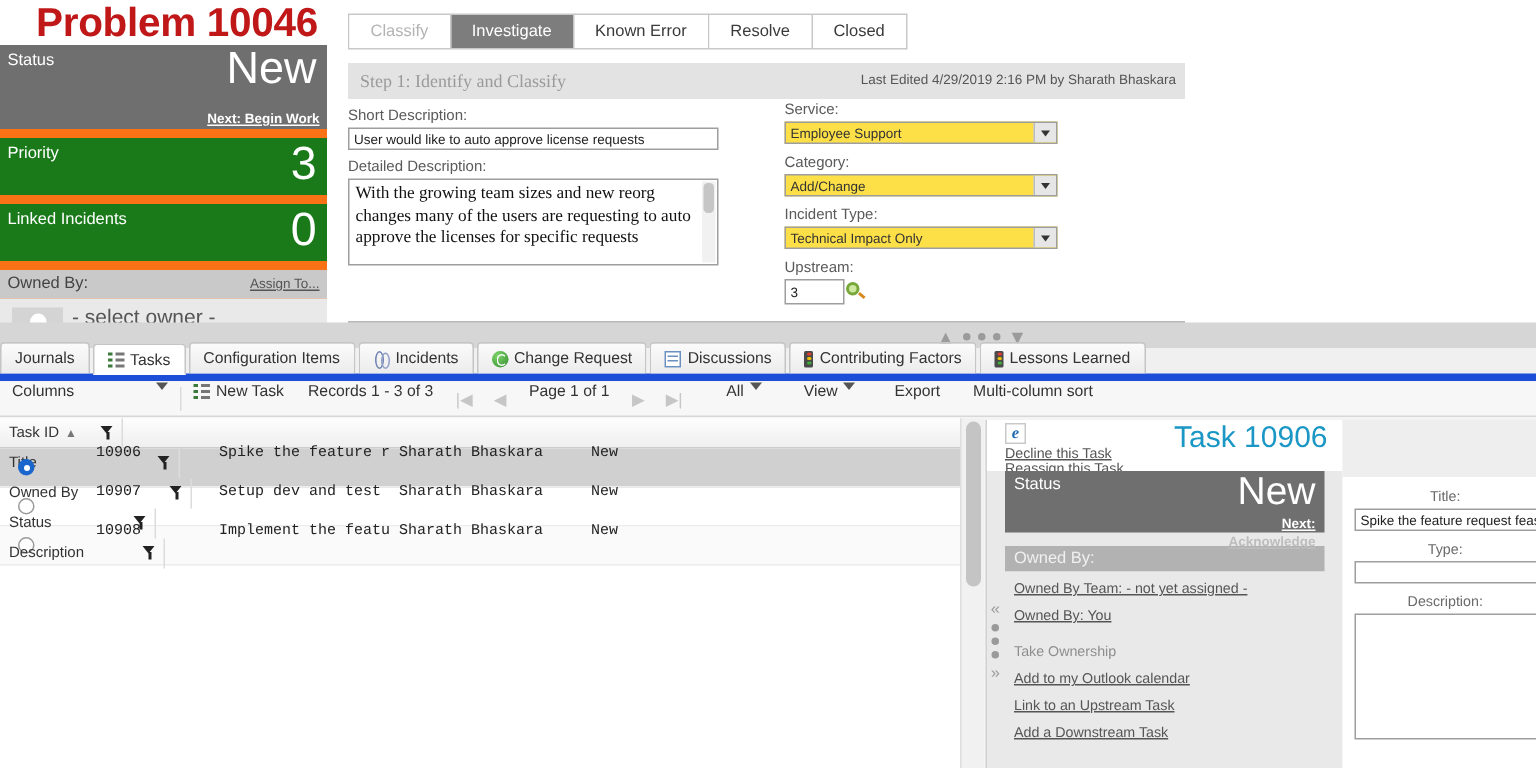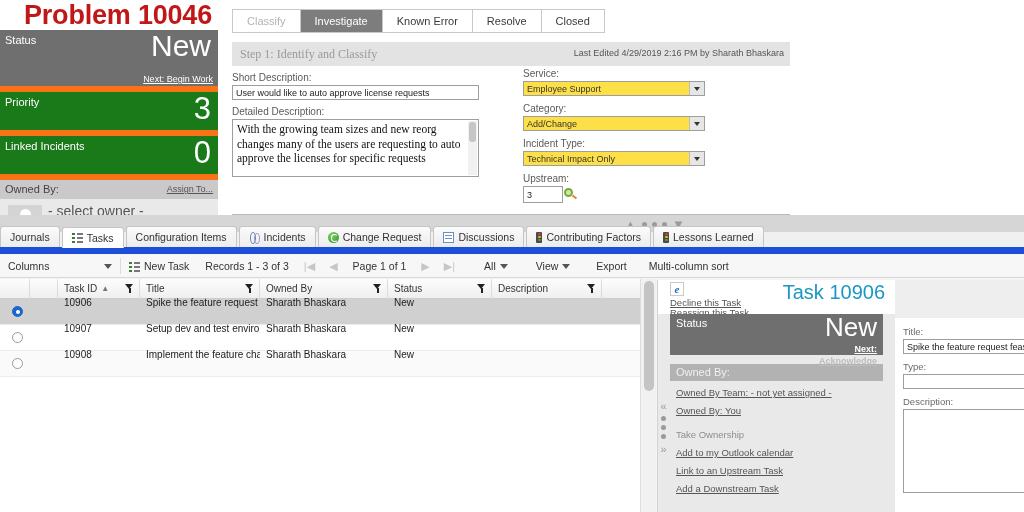--- a/index.html
+++ b/index.html
@@ -42,21 +42,21 @@
     font-size: 30px; font-weight: normal; color: #fff;
     line-height: 44px;
   }
   .block-value-num {
     position: absolute; right: 7px; top: -5px;
     font-size: 31px; color: #fff; line-height: 44px;
   }
   .block-next {
     position: absolute; right: 5px; bottom: 2px;
     font-size: 9px; color: #fff; text-decoration: underline;
-    font-weight: normal;
+    font-weight: bold;
   }
   .owned-bar {
     background: #c9c9c9; height: 19px; position: relative;
   }
   .owned-bar .ob-label { position: absolute; left: 5px; top: 3px; font-size: 11px; color: #444; }
   .owned-bar .ob-link { position: absolute; right: 5px; top: 4px; font-size: 9px; color: #555; text-decoration: underline; }
   .owner-row { position: relative; height: 42px; background: #e9e9e9; padding-top: 4px; }
   .avatar {
     position: absolute; left: 8px; top: 6px;
     width: 34px; height: 30px; background: #d4d4d4;
@@ -185,21 +185,21 @@
   .splitter .chev { font-size: 13px; line-height: 13px; color: #9b9b9b; }
   .splitter .dot { width: 5px; height: 5px; border-radius: 50%; background: #9b9b9b; display:inline-block; }
 
   
   .bottom-area {
     position: absolute; left: 0; top: 232px; width: 1024px; height: 280px;
     background: #f4f4f4;
   }
   .tabstrip {
     position: absolute; left: 0; top: 0; height: 22px; width: 1024px;
-    border-bottom: 7px solid #1d4ed8;
+    border-bottom: 5px solid #1d4ed8;
     display: flex; align-items: flex-end;
     background: #f0f0f0;
   }
   .btab {
     height: 21px; display: flex; align-items: center; gap: 4px;
     padding: 0 9px; font-size: 10.5px; color: #333;
     background: linear-gradient(#fbfbfb, #ececec);
     border: 1px solid #c5c5c5; border-bottom: none;
     border-radius: 3px 3px 0 0; margin-right: 2px;
     white-space: nowrap;
@@ -215,32 +215,32 @@
   .ti-disc { background:#fff; border:1px solid #6b8fc0; }
   .ti-disc::after { content:""; position:absolute; left:1px; top:2px; width:7px; height:1.5px; background:#6b8fc0; box-shadow:0 3px 0 #6b8fc0;}
   .ti-tl { width:6px; height:11px; background:#4a4a4a; border-radius:1px; }
   .ti-tl::before { content:""; position:absolute; left:1.5px; top:1px; width:3px; height:2.5px; background:#e03c31; border-radius:50%; box-shadow:0 3px 0 #f2c200, 0 6px 0 #3fae35;}
 
   .gridtoolbar {
     position: absolute; left: 0; top: 23px; width: 1024px; height: 23px;
     background: #f7f7f7; border-bottom: 1px solid #d8d8d8;
     display: flex; align-items: center; font-size: 10.5px; color: #333;
   }
-  .gt-item { display: flex; align-items: center; gap: 4px; padding: 0 8px; height: 22px; white-space: nowrap; }
+  .gt-item { display: flex; align-items: flex-start; gap: 4px; padding: 0 8px; height: 22px; white-space: nowrap; }
   .gt-sep { width: 1px; height: 16px; background: #dcdcdc; }
   .caret { width:0;height:0;border-left:4px solid transparent;border-right:4px solid transparent;border-top:5px solid #555; display:inline-block; }
   .gt-arrow { color:#c6c6c6; font-size: 11px; padding: 0 7px; }
 
   
   .grid { position: absolute; left: 0; top: 47px; width: 640px; bottom: 0; background:#fff; }
   .grid-head {
     display: flex; height: 20px; 
     background: linear-gradient(#fdfdfd, #efefef);
     border-bottom: 1px solid #cdcdcd;
-    font-size: 10px; color: #333;
+    font-size: 10px; color: #333; flex-direction: column;
   }
   .gh {
     position: relative; height: 20px; line-height: 20px;
     border-right: 1px solid #dcdcdc; padding-left: 6px;
     display:flex; align-items:center;
   }
   .gh .funnel {
     position: absolute; right: 5px; top: 5px; width: 9px; height: 9px;
   }
   .gh .funnel::before {
@@ -250,21 +250,21 @@
   .gh .funnel::after {
     content:""; position:absolute; left:3.5px; top:4px; width:2px;height:5px; background:#222;
   }
   .sortarrow { font-size: 8px; color:#777; margin-left:4px; }
   .grow {
     display: flex; height: 26px; align-items: center; font-size: 10px;
     color: #222; border-bottom: 1px solid #ececec;
   }
   .grow.alt { background:#fafafa; }
   .grow.sel { background:#d0d0d0; }
-  .gc { height: 44px; line-height: 26px; padding-left: 6px; overflow:hidden; white-space:nowrap; }
+  .gc { height: 44px; line-height: 26px; padding-left: 6px; overflow:hidden; white-space:nowrap;font-family:Liberation Mono, monospace; }
   .radio {
     width: 11px; height: 11px; border-radius: 50%;
     border: 1px solid #9a9a9a; background: #fff; margin-left: 6px;
   }
   .radio.on { border-color:#1a66cc; background:#1a66cc; position:relative; }
   .radio.on::after { content:""; position:absolute; left:3px; top:3px; width:4px;height:4px;border-radius:50%;background:#fff; }
   .c-sel { width: 30px; display:flex; align-items:center; }
   .c-pad { width: 28px; }
   .c-id { width: 82px; }
   .c-title { width: 120px; }
@@ -318,21 +318,21 @@
     color: #9a9a9a; font-size: 11px; text-align:center;
   }
   .tp-collapse .d { width:5px;height:5px;border-radius:50%;background:#9a9a9a;margin:4px auto; }
 
   
   .right-form {
     position: absolute; left: 895px; top: 280px; width: 129px; height: 232px;
     background: #fff;
   }
   .rf-top { height: 38px; background: #eeeeee; }
-  .rf-inner { padding: 8px 0 0 8px; }
+  .rf-inner { padding: 8px 0 0 8px; text-align: center; }
   .rf-label { font-size: 9.5px; color:#6a6a6a; margin-bottom: 2px; }
   .rf-input {
     width: 136px; height: 15px; border:1px solid #9e9e9e; background:#fff;
     font-size: 9px; color:#222; padding: 0 3px; line-height: 14px;
     overflow:hidden; white-space:nowrap; margin-bottom: 7px;
   }
   .rf-area {
     width: 136px; height: 84px; border:1px solid #9e9e9e; background:#fff;
     margin-bottom: 6px;
   }

